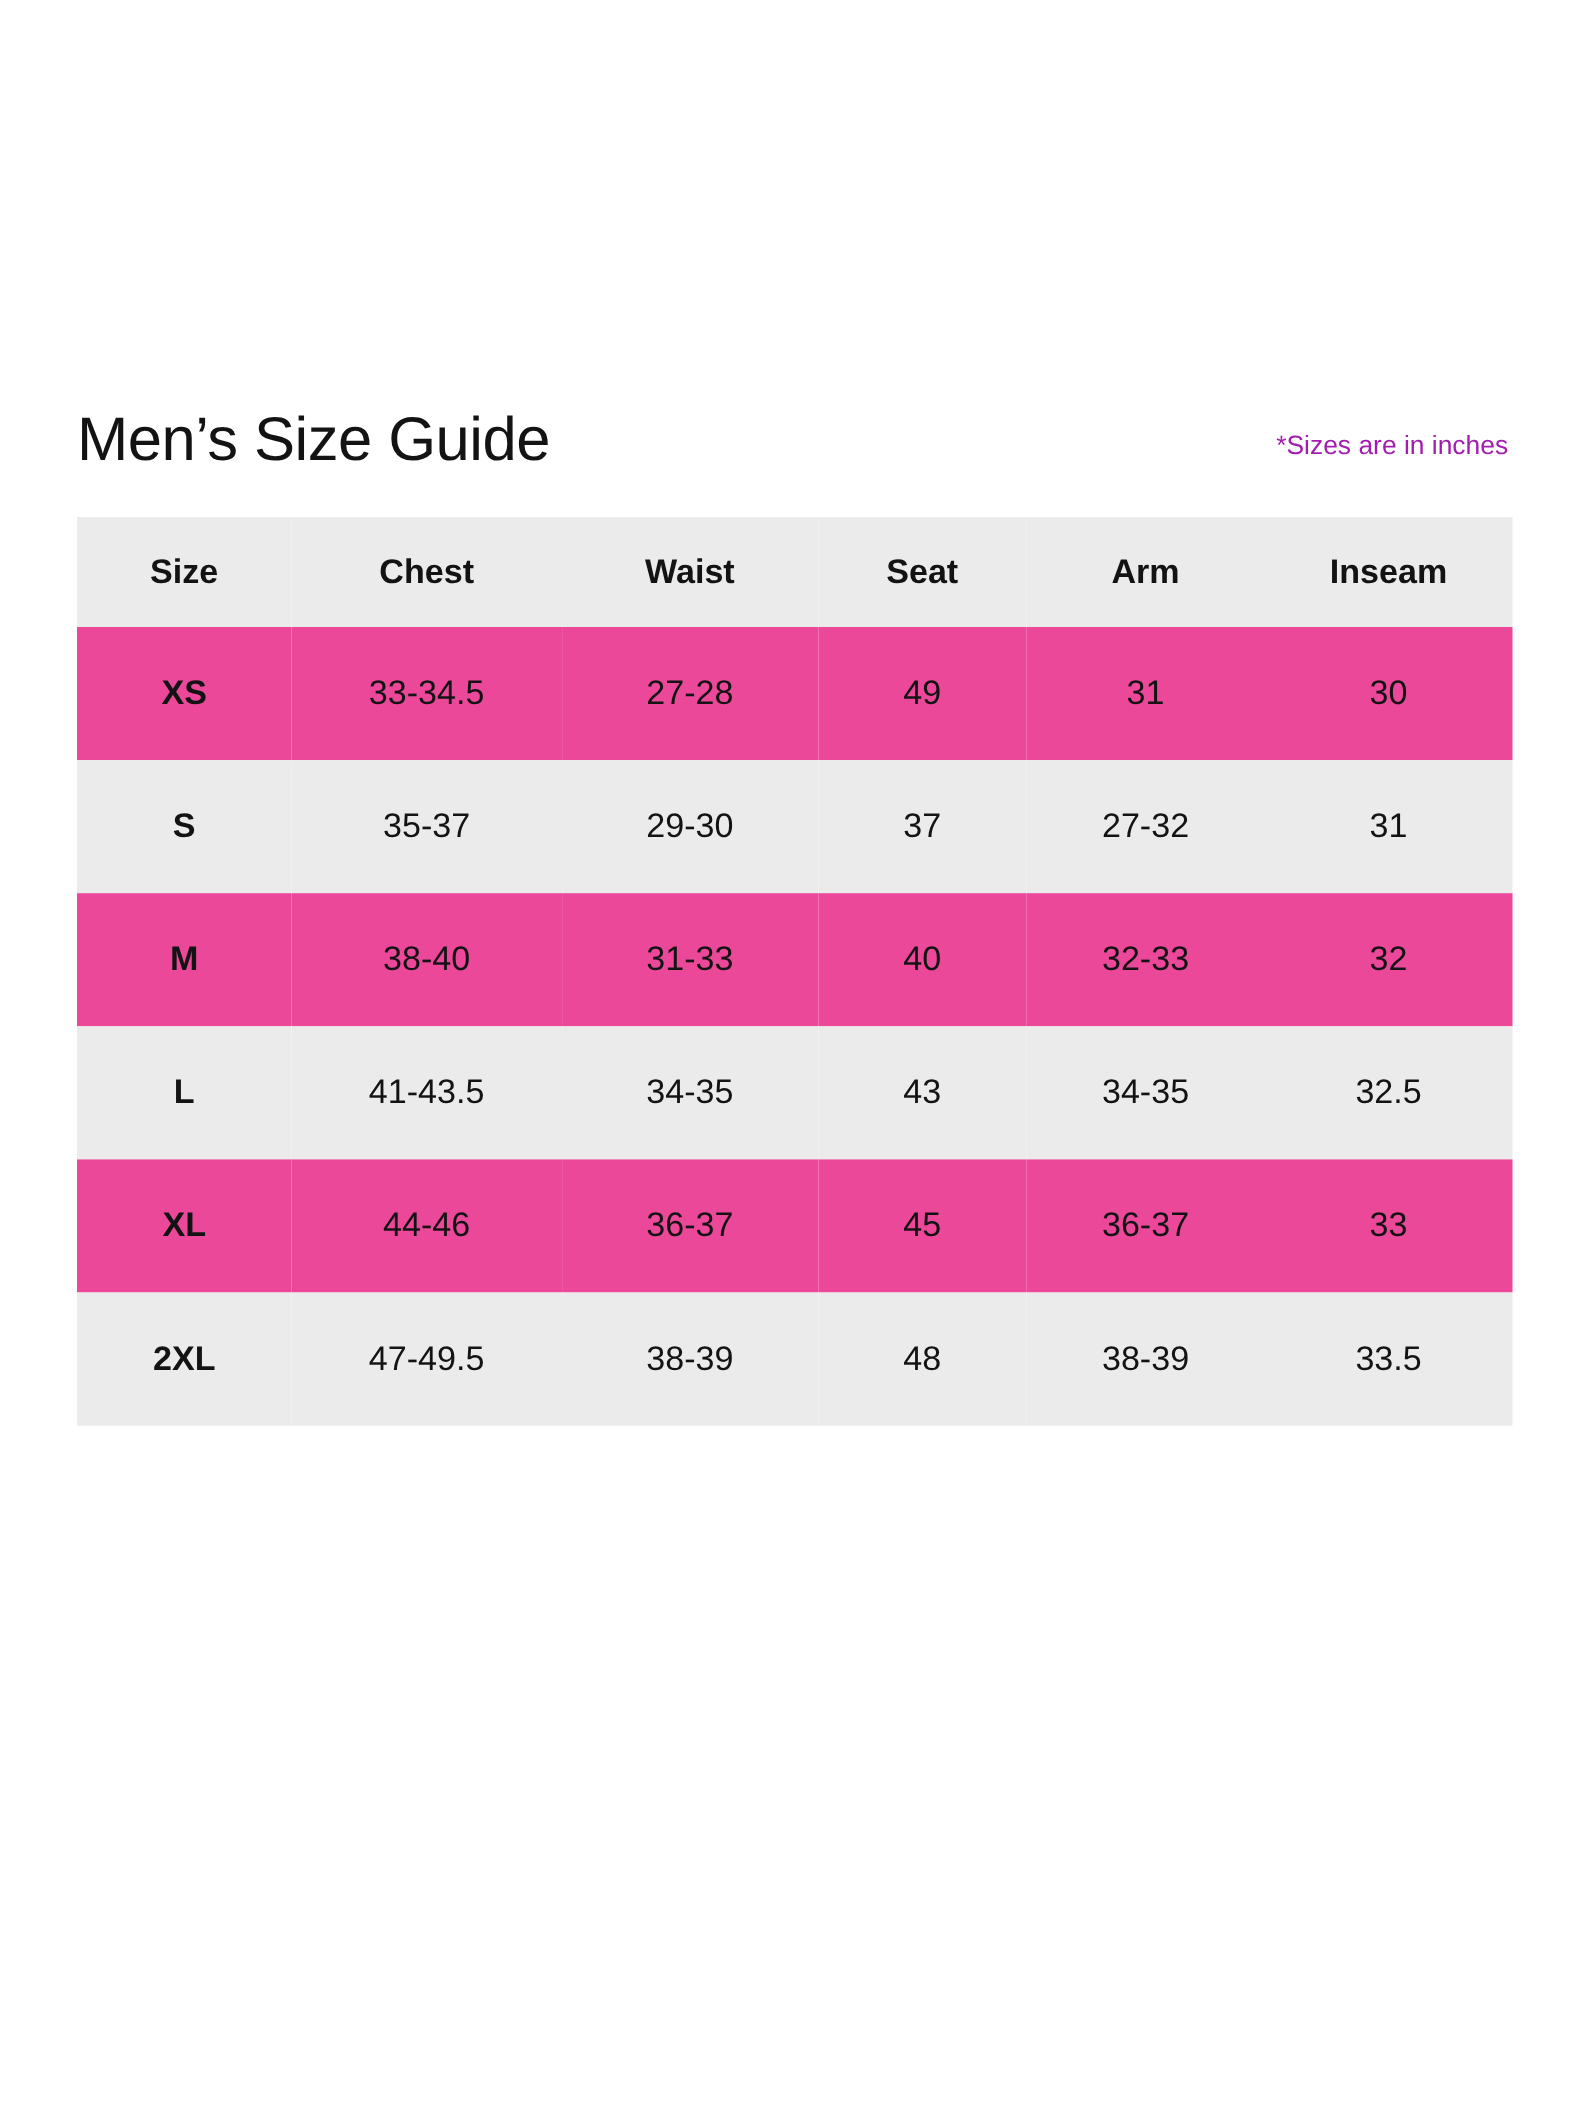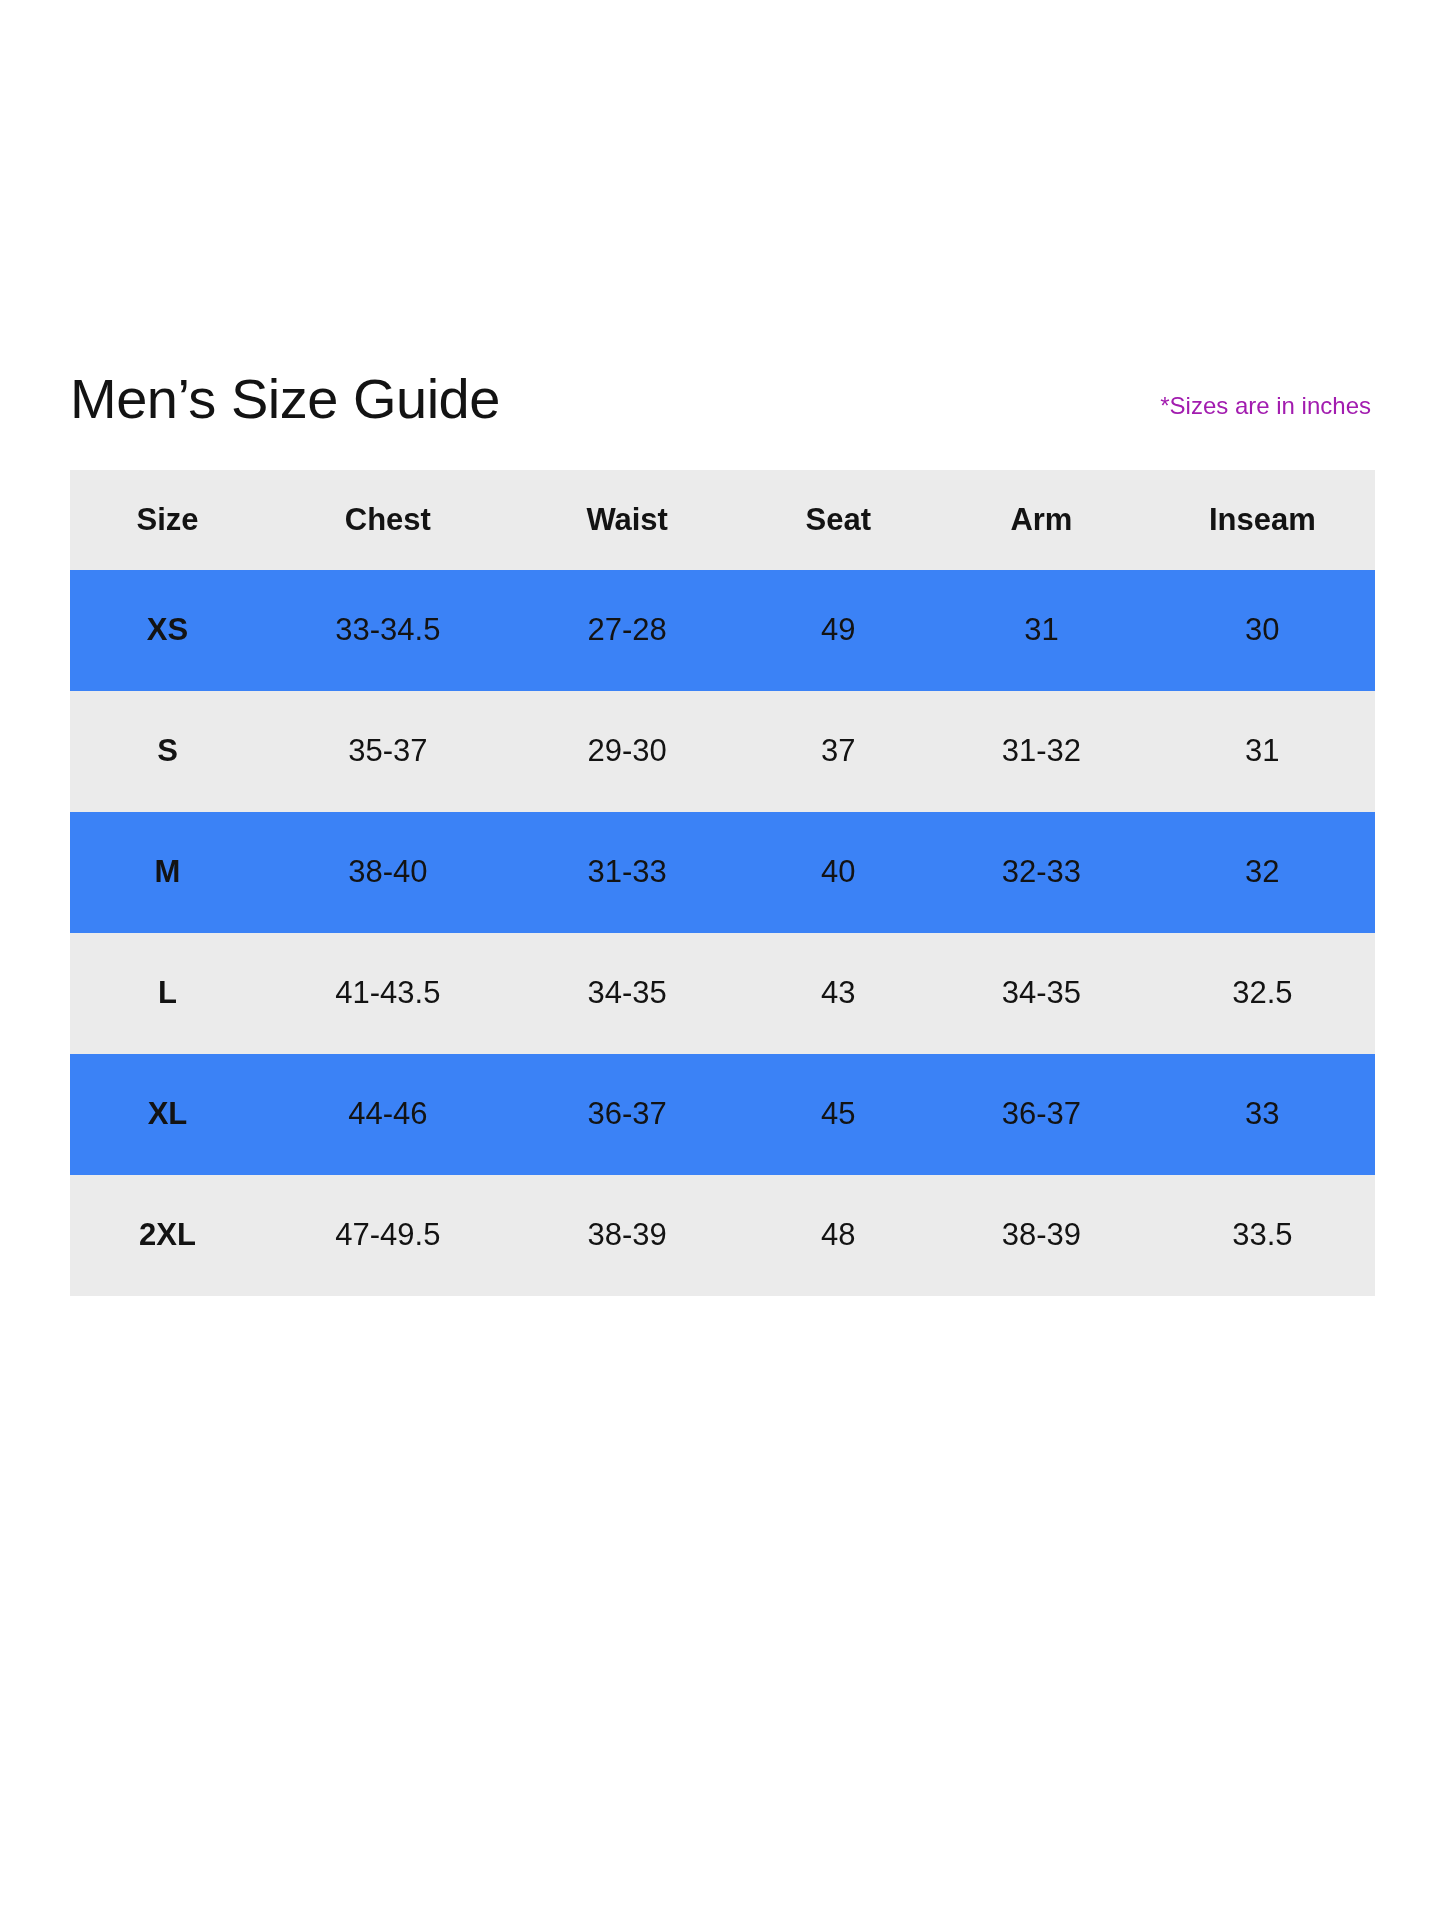--- a/index.html
+++ b/index.html
@@ -67,21 +67,21 @@
     height: 121px;
     border: none;
   }
   table.size-table thead th {
     background: #ebebeb;
     font-weight: 700;
     font-size: 31px;
     height: 100px;
   }
   table.size-table tbody tr.odd td {
-    background: #3b82f6;
+    background: #ec4899;
   }
   table.size-table tbody tr.even td {
     background: #ebebeb;
   }
   table.size-table tbody td.size-cell {
     font-weight: 700;
   }
   
   col.c0 { width: 180px; }
   col.c1 { width: 227px; }
@@ -127,21 +127,21 @@
           <td>27-28</td>
           <td>49</td>
           <td>31</td>
           <td>30</td>
         </tr>
         <tr class="even">
           <td class="size-cell">S</td>
           <td>35-37</td>
           <td>29-30</td>
           <td>37</td>
-          <td>31-32</td>
+          <td>27-32</td>
           <td>31</td>
         </tr>
         <tr class="odd">
           <td class="size-cell">M</td>
           <td>38-40</td>
           <td>31-33</td>
           <td>40</td>
           <td>32-33</td>
           <td>32</td>
         </tr>

